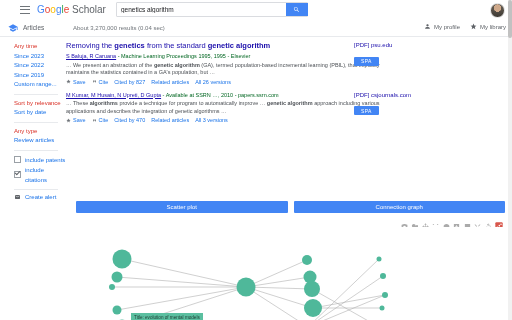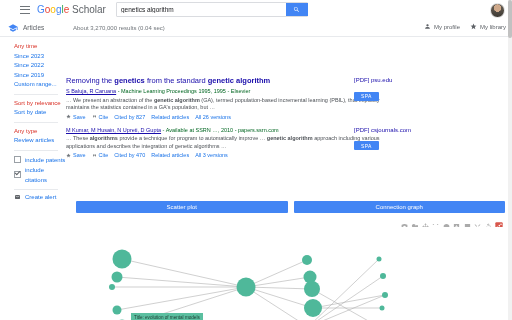--- a/index.html
+++ b/index.html
@@ -109,21 +109,21 @@
     display: flex; align-items: center; gap: 10px;
   }
   .tr-link {
     display: flex; align-items: center;
     font-size: 6px; color: #5f6368;
     cursor: pointer;
   }
   .tr-link svg { width: 7px; height: 7px; margin-right: 3px; fill: #5f6368; }
 
   
-  .content { display: flex; align-items: center; }
+  .content { display: flex; }
 
   
   .sidebar {
     width: 66px;
     flex: 0 0 66px;
     padding: 5px 0 0 14px;
     box-sizing: border-box;
   }
   .side-group { margin-bottom: 2px; }
   .side-item {

